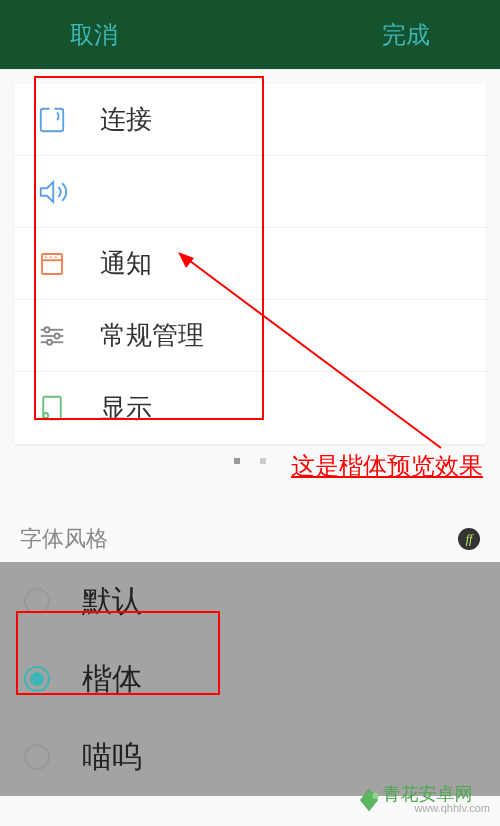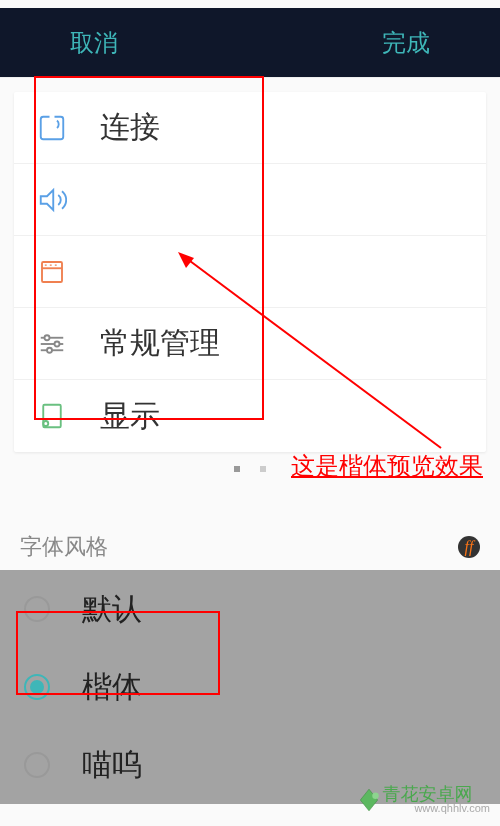--- a/index.html
+++ b/index.html
@@ -9,24 +9,23 @@
       background: #fafafa;
       font-family: "KaiTi", "STKaiti", serif;
       position: relative;
       overflow: hidden;
     }
     .header {
       display: flex;
       justify-content: space-between;
       align-items: center;
       height: 70px;
-      background: #0f172a;
+      background: #14532d;
       padding: 16px 70px;
       border-bottom: 1px solid #eee;
-      margin-top: 8px;
     }
     .header-btn {
       color: #3eb6b8;
       font-size: 24px;
       font-family: "Microsoft YaHei", sans-serif;
       cursor: pointer;
     }
     .preview-card {
       margin: 14px;
       background: #fff;
@@ -44,21 +43,21 @@
     .preview-row:last-child { border-bottom: none; }
     .preview-icon {
       width: 36px;
       height: 36px;
       margin-right: 30px;
       display: flex;
       align-items: center;
       justify-content: center;
     }
     .preview-label {
-      font-size: 30px;
+      font-size: 26px;
       color: #333;
     }
     .red-box-preview {
       position: absolute;
       left: 34px;
       top: 76px;
       width: 230px;
       height: 344px;
       border: 2px solid #ff0000;
       pointer-events: none;
@@ -104,22 +103,22 @@
     .section-title {
       color: #888;
       font-size: 22px;
       font-family: "KaiTi", "STKaiti", serif;
     }
     .ff-badge {
       width: 22px;
       height: 22px;
       border-radius: 50%;
       background: #333;
-      color: #f97316;
-      font-size: 16px;
+      color: #bef264;
+      font-size: 12px;
       font-style: italic;
       display: flex;
       align-items: center;
       justify-content: center;
       font-family: serif;
     }
     .font-option {
       display: flex;
       align-items: center;
       height: 78px;
@@ -214,20 +213,21 @@
   <div class="preview-row">
     <span class="preview-icon">
       <svg width="30" height="30" viewBox="0 0 24 24" fill="none" stroke="#f08050" stroke-width="1.5">
           <rect x="4" y="4" width="16" height="16" rx="1"></rect>
           <line x1="4" y1="9" x2="20" y2="9"></line>
           <line x1="7" y1="6" x2="7" y2="7"></line>
           <line x1="11" y1="6" x2="11" y2="7"></line>
           <line x1="15" y1="6" x2="15" y2="7"></line>
         </svg>
     </span>
+    <span class="preview-label">通知</span>
   </div>
   <div class="preview-row">
     <span class="preview-icon">
       <svg width="30" height="30" viewBox="0 0 24 24" fill="none" stroke="#888" stroke-width="1.5">
           <line x1="3" y1="7" x2="21" y2="7"></line>
           <line x1="3" y1="12" x2="21" y2="12"></line>
           <line x1="3" y1="17" x2="21" y2="17"></line>
           <circle cx="8" cy="7" r="2" fill="#fff"></circle>
           <circle cx="16" cy="12" r="2" fill="#fff"></circle>
           <circle cx="10" cy="17" r="2" fill="#fff"></circle>

